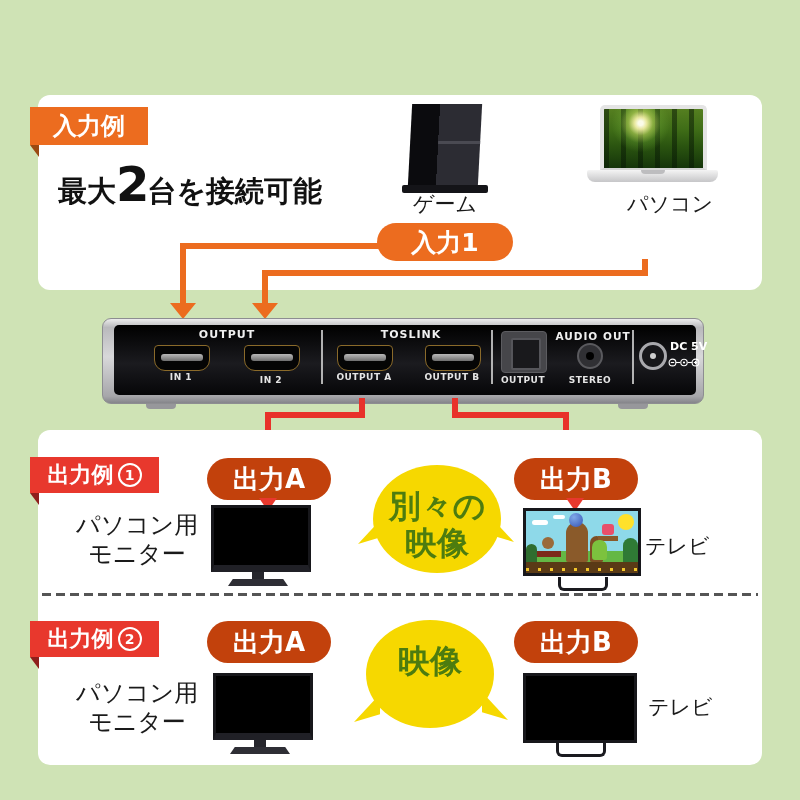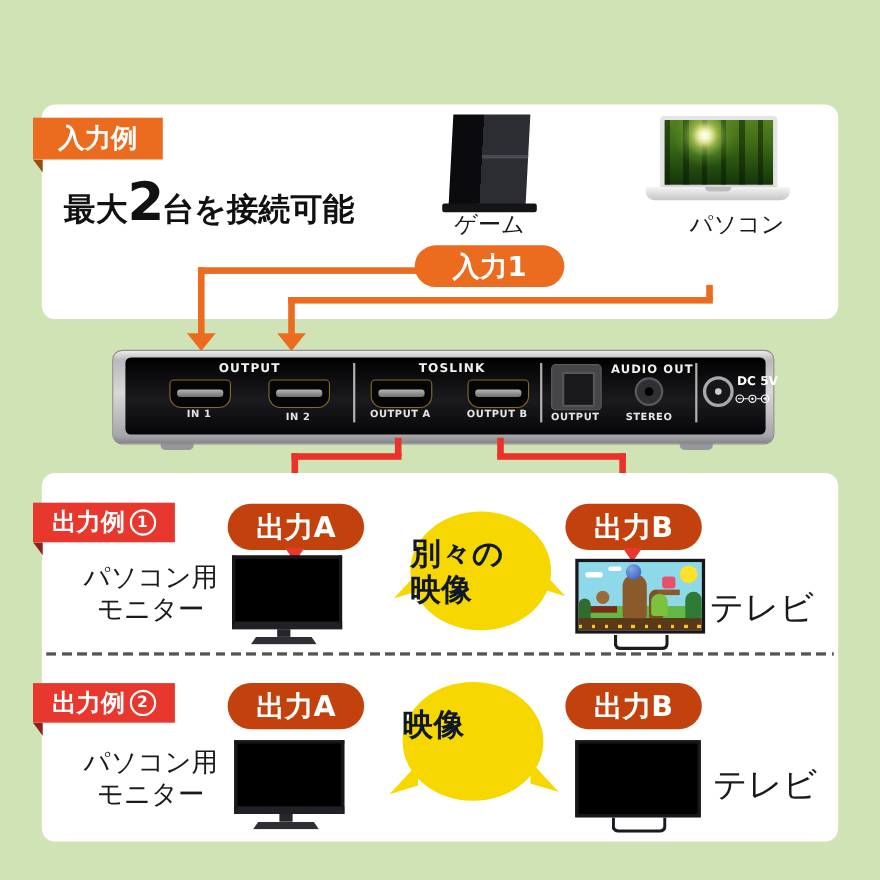--- a/index.html
+++ b/index.html
@@ -93,29 +93,29 @@
   .g-plat{right:20px;top:25px;width:20px;height:5px;background:#8a5a2a;}
   .g-green{right:31px;bottom:13px;width:15px;height:20px;border-radius:7px 7px 3px 3px;background:#7cc23e;}
   .g-brown{left:16px;bottom:24px;width:12px;height:12px;border-radius:50%;background:#9a6a3a;}
   .g-red{left:8px;bottom:16px;width:27px;height:6px;background:#7c2a1a;}
   .g-bushL{left:0;bottom:11px;width:11px;height:18px;border-radius:6px 6px 0 0;background:#2f6d2f;}
   .g-bushR{right:0;bottom:11px;width:15px;height:24px;border-radius:8px 8px 0 0;background:#2f7a35;}
   .g-dots{left:0;right:0;bottom:2px;height:3px;background:repeating-linear-gradient(90deg,#f2c52a 0 3px,transparent 3px 12px);}
 
   
   .bubble{width:128px;height:108px;border-radius:50%;background:#f6d800;}
-  .bubble-text{left:0;right:0;font-size:28px;font-weight:bold;line-height:1.16;color:#0f172a;}
+  .bubble-text{left:0;right:0;font-size:32px;font-weight:bold;line-height:1.16;text-align:center;color:#4d7c0f;}
   .tail{width:26px;height:28px;background:#f6d800;}
   .tail-l{clip-path:polygon(100% 0,100% 72%,0 100%);}
   .tail-r{clip-path:polygon(0 0,0 72%,100% 100%);}
 
   .jp-label{font-weight:normal;color:#1a1a1a;white-space:nowrap;}
   .src-label{font-size:21px;}
   .dev-label{font-size:24px;line-height:1.22;text-align:center;}
-  .tv-label{font-size:31px;}
+  .tv-label{font-size:21px;}
 
   .dash-div{height:3px;background:repeating-linear-gradient(90deg,#555 0 9px,transparent 9px 14px);}
 </style>
 </head>
 <body>
 
 <div class="canvas">
 
 
   <div class="abs wbox" style="left:38px;top:95px;width:724px;height:195px;"></div>

